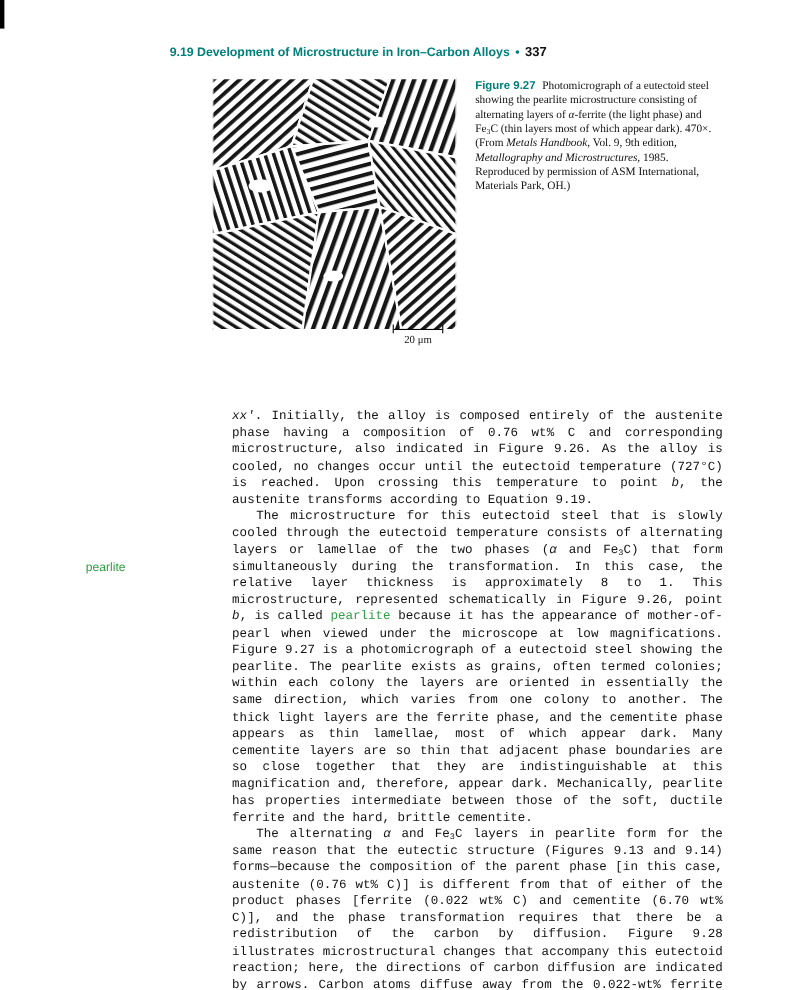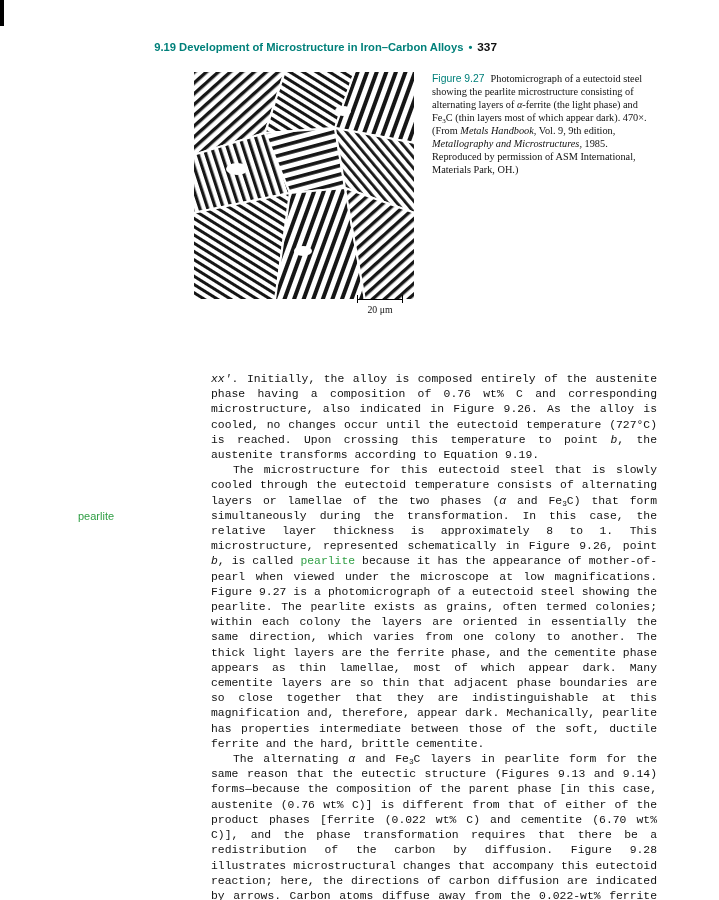--- a/index.html
+++ b/index.html
@@ -80,21 +80,21 @@
     position: absolute;
     left: 239px; top: 1px;
     width: 219px;
     font-size: 10.3px;
     line-height: 13.0px;
     text-align: left;
     color: #111;
   }
   .seg-figlabel {
     color: var(--color-teal, #00807a);
-    font-weight: normal;
+    font-weight: bold;
     font-family: "Liberation Sans", sans-serif;
     font-size: 10.4px;
     margin-right: 6px;
   }
 
   
   .margin-note {
     position: absolute;
     left: 78px; top: 510px;
     font-family: "Liberation Sans", sans-serif;

